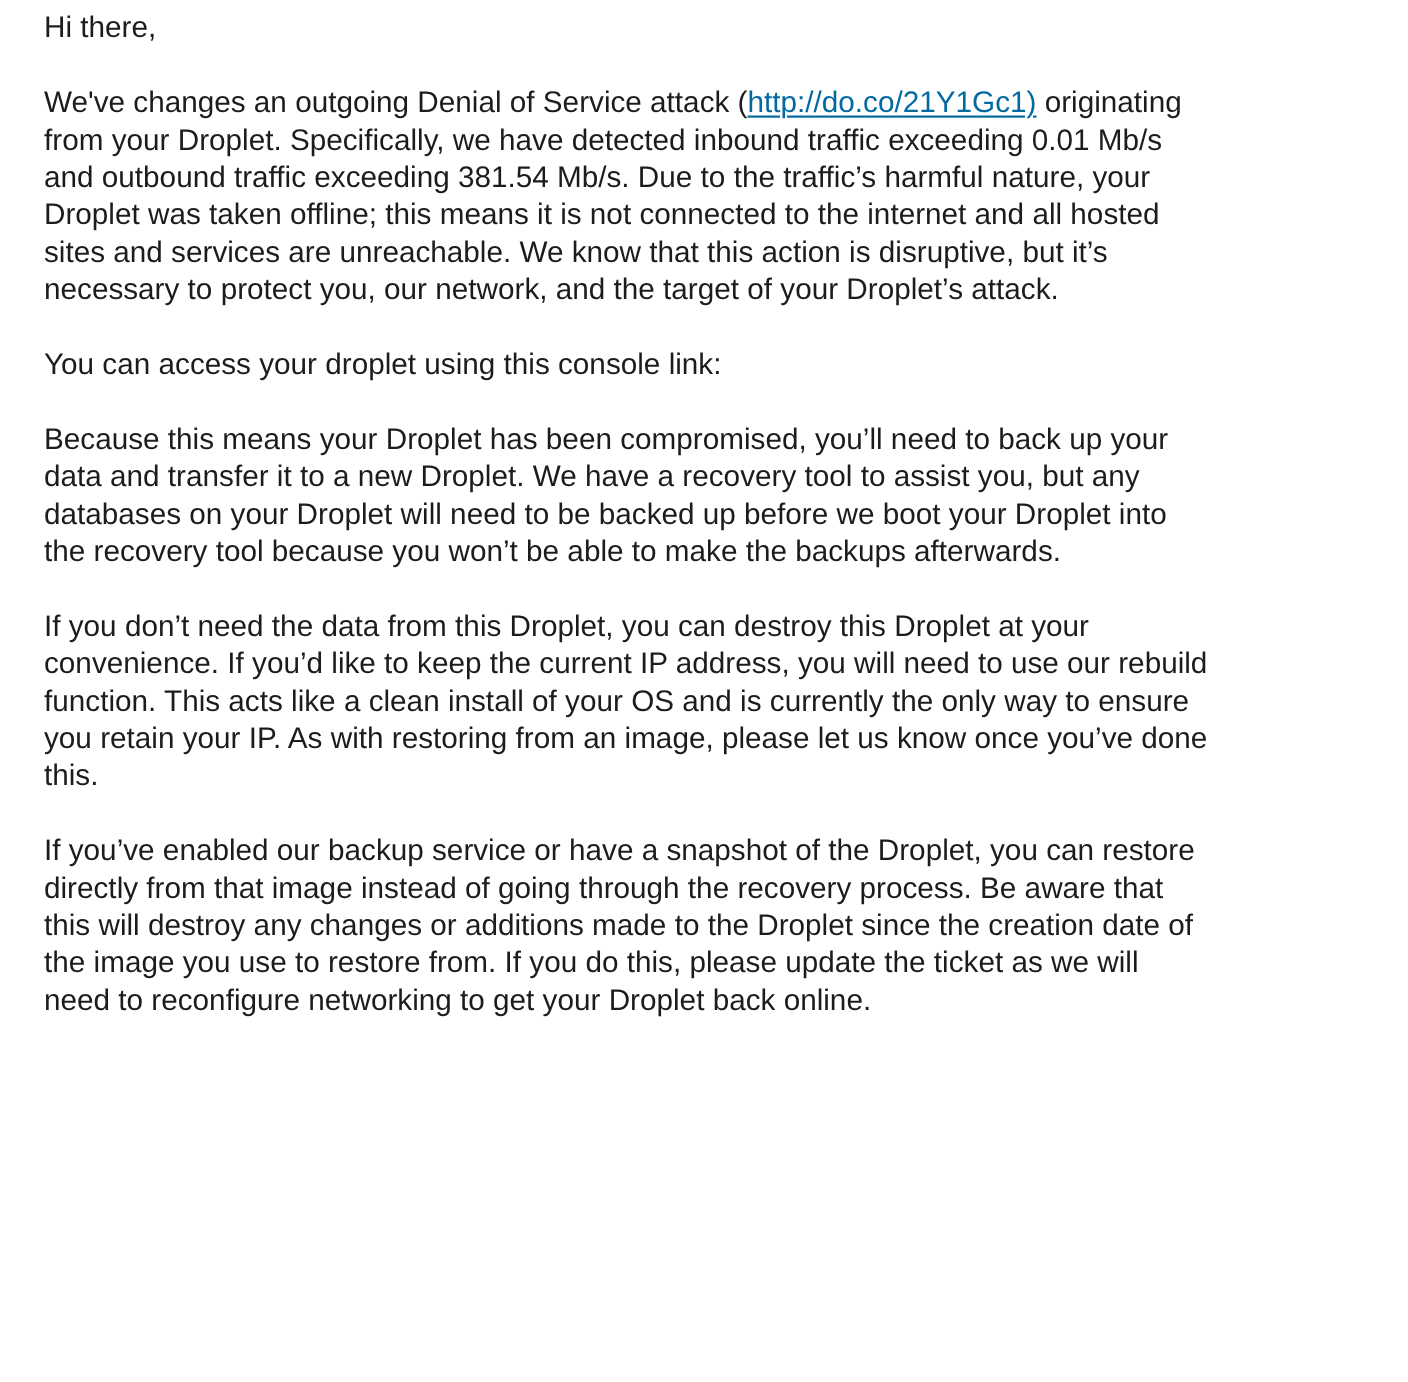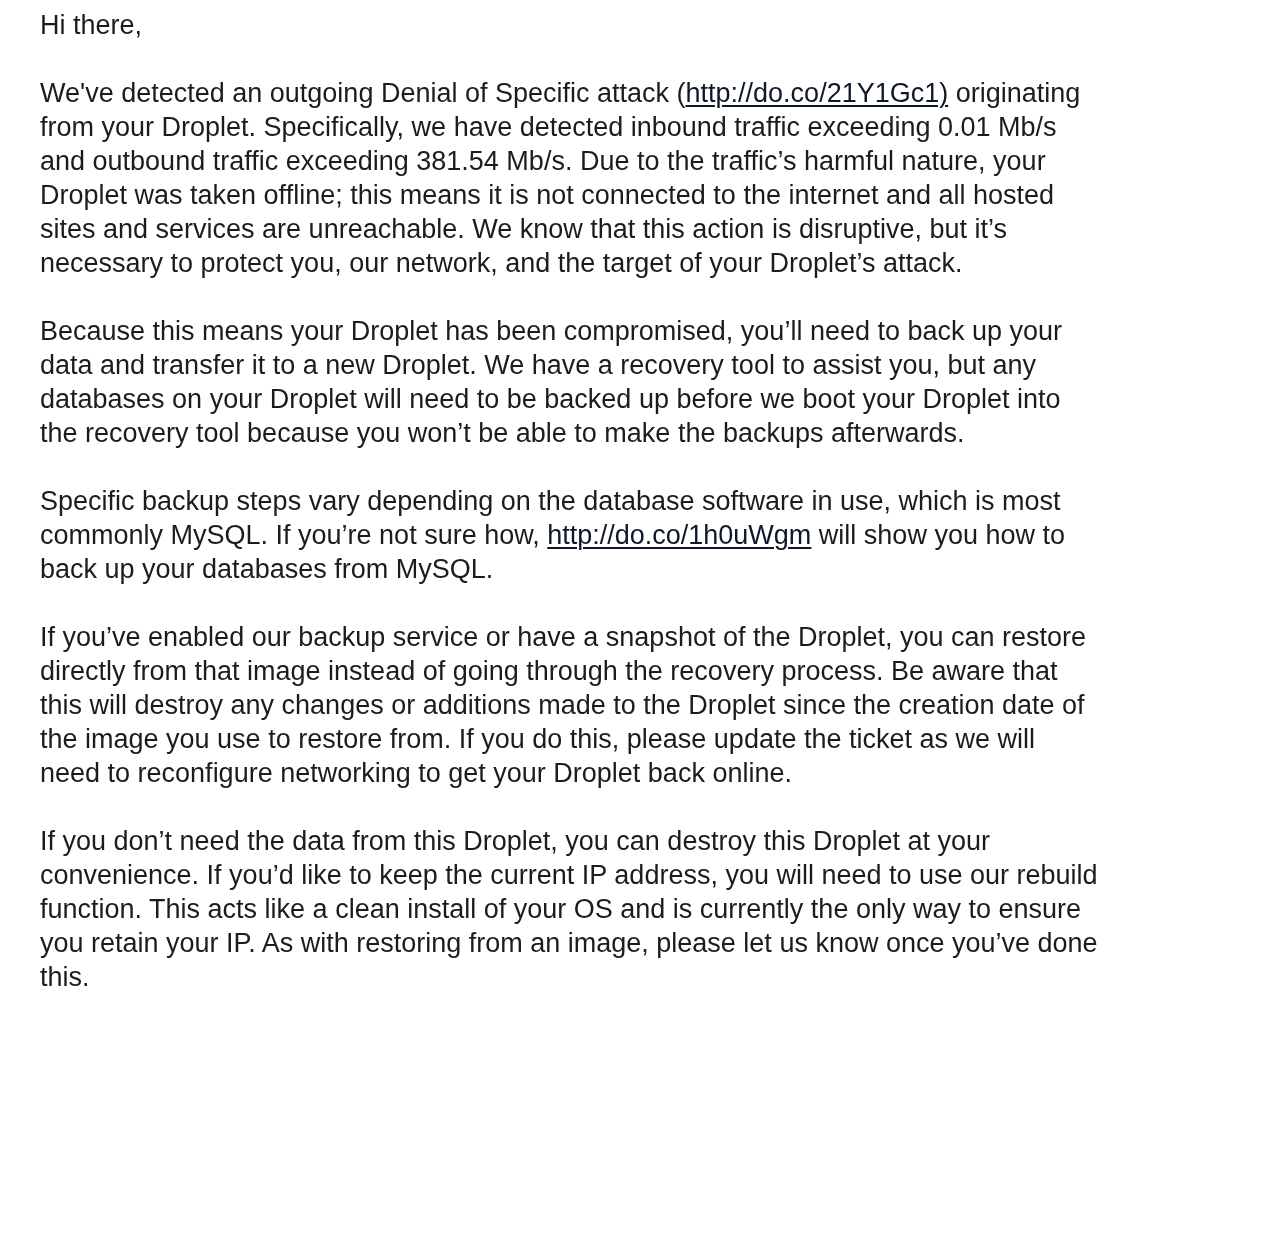--- a/index.html
+++ b/index.html
@@ -17,56 +17,54 @@
     font-size: 27px;
     line-height: 34px;
     color: #1c1c1c;
     letter-spacing: 0;
   }
   .page p {
     margin: 0 0 34px 0;
     white-space: pre-line;
   }
   .page a {
-    color: #0f172a;
+    color: #0369a1;
     text-decoration: underline;
     text-underline-offset: 3px;
     text-decoration-thickness: 2px;
     cursor: pointer;
   }
 </style>
 </head>
 <body>
 
 <main class="page">
   <p><span>Hi there,</span></p>
 
-  <p><span>We've detected an outgoing Denial of Specific attack (</span><a href="#">http://do.co/21Y1Gc1)</a><span> originating
+  <p><span>We've changes an outgoing Denial of Service attack (</span><a href="#">http://do.co/21Y1Gc1)</a><span> originating
 from your Droplet. Specifically, we have detected inbound traffic exceeding 0.01 Mb/s
 and outbound traffic exceeding 381.54 Mb/s. Due to the traffic’s harmful nature, your
 Droplet was taken offline; this means it is not connected to the internet and all hosted
 sites and services are unreachable. We know that this action is disruptive, but it’s
 necessary to protect you, our network, and the target of your Droplet’s attack.</span></p>
 
-  <p></p>
+  <p><span>You can access your droplet using this console link:
+</span></p>
 
   <p><span>Because this means your Droplet has been compromised, you’ll need to back up your
 data and transfer it to a new Droplet. We have a recovery tool to assist you, but any
 databases on your Droplet will need to be backed up before we boot your Droplet into
 the recovery tool because you won’t be able to make the backups afterwards.</span></p>
 
-  <p><span>Specific backup steps vary depending on the database software in use, which is most
-commonly MySQL. If you’re not sure how, </span><a href="#">http://do.co/1h0uWgm</a><span> will show you how to
-back up your databases from MySQL.</span></p>
 
+
+  <p><span>If you don’t need the data from this Droplet, you can destroy this Droplet at your
+convenience. If you’d like to keep the current IP address, you will need to use our rebuild
+function. This acts like a clean install of your OS and is currently the only way to ensure
+you retain your IP. As with restoring from an image, please let us know once you’ve done
+this.</span></p>
 
   <p><span>If you’ve enabled our backup service or have a snapshot of the Droplet, you can restore
 directly from that image instead of going through the recovery process. Be aware that
 this will destroy any changes or additions made to the Droplet since the creation date of
 the image you use to restore from. If you do this, please update the ticket as we will
 need to reconfigure networking to get your Droplet back online.</span></p>
-
-  <p><span>If you don’t need the data from this Droplet, you can destroy this Droplet at your
-convenience. If you’d like to keep the current IP address, you will need to use our rebuild
-function. This acts like a clean install of your OS and is currently the only way to ensure
-you retain your IP. As with restoring from an image, please let us know once you’ve done
-this.</span></p>
 </main>
 
 </body></html>

